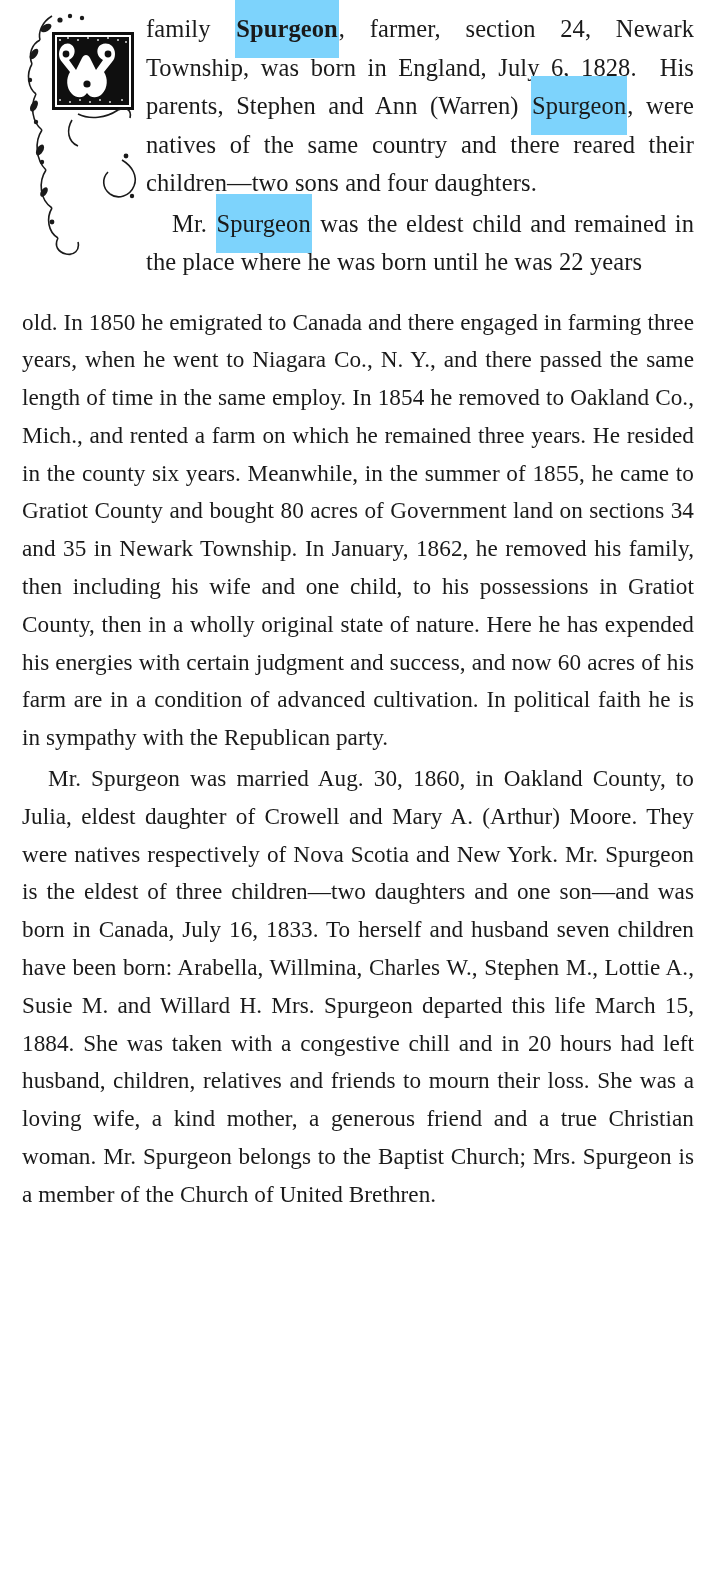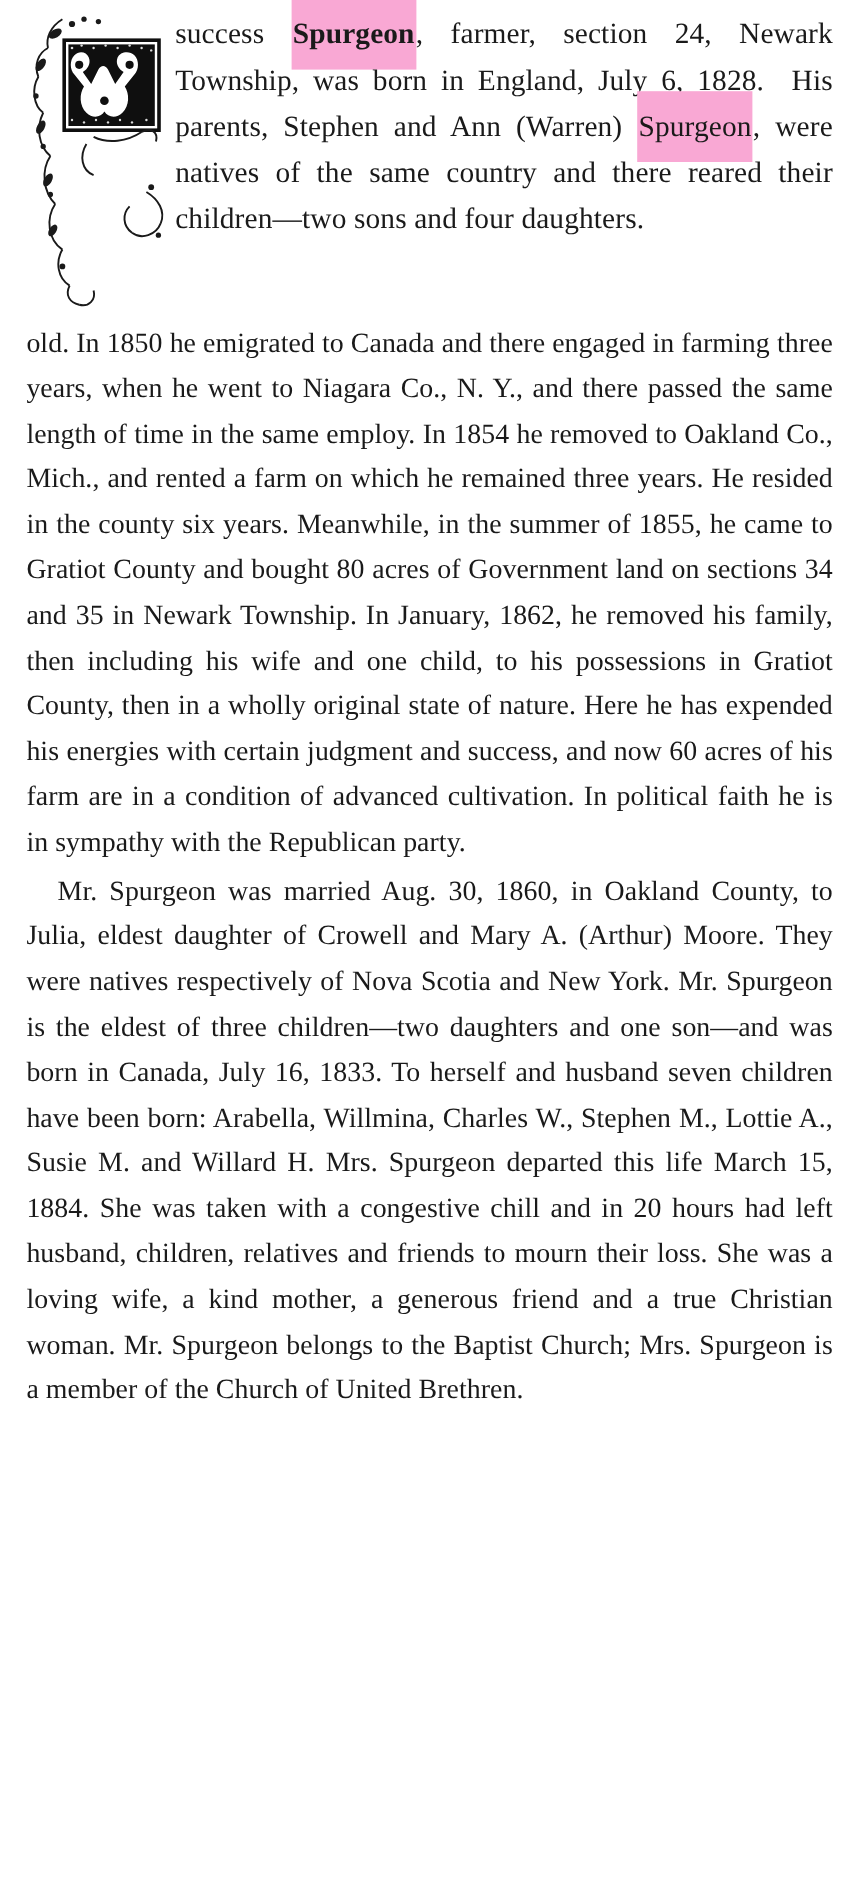--- a/index.html
+++ b/index.html
@@ -53,26 +53,26 @@
   }
   .para-body {
     font-size: 23.2px;
     line-height: 37.8px;
     letter-spacing: 0.05px;
   }
   .indent {
     text-indent: 26px;
   }
   .hl {
-    background: #f9a8d4;
+    background: #7dd3fc;
     padding: 16px 1px;
   }
   .blk1 { margin-top: 0; }
   .blk2 { margin-top: 2px; }
-  .blk3 { margin-top: 4px; }
+  .blk3 { margin-top: 16px; }
   .blk4 { margin-top: 3px; font-family: Liberation Serif, serif; }
   .clearer { clear: both; height: 0; }
   
   .gap-small { height: 6px; }
 </style>
 </head>
 <body>
 
 <div id="page">
   <div class="col">
@@ -141,22 +141,23 @@
         </g>
 
         <g fill="none" stroke="#1a1a1a" stroke-width="1.6">
           <path d="M56 104 C68 110 84 108 96 100"></path>
           <path d="M96 100 C104 96 110 100 108 108"></path>
           <path d="M50 110 C44 120 46 132 56 136"></path>
         </g>
       </svg>
     </div>
 
-    <p class="para-lead blk1"><span>success </span><span class="hl nm">Spurgeon</span><span>, farmer, section 24, Newark Township, was born in England, July 6, 1828.&nbsp; His parents, Stephen and Ann (Warren) </span><span class="hl">Spurgeon</span><span>, were natives of the same country and there reared their children—two sons and four daughters.</span></p>
+    <p class="para-lead blk1"><span>family </span><span class="hl nm">Spurgeon</span><span>, farmer, section 24, Newark Township, was born in England, July 6, 1828.&nbsp; His parents, Stephen and Ann (Warren) </span><span class="hl">Spurgeon</span><span>, were natives of the same country and there reared their children—two sons and four daughters.</span></p>
 
+    <p class="para-lead blk2 indent"><span>Mr. </span><span class="hl">Spurgeon</span><span> was the eldest child and remained in the place where he was born until he was 22 years</span></p>
 
     <div class="clearer"></div>
     <div class="gap-small"></div>
 
     <p class="para-body blk3">old.  In 1850 he emigrated to Canada and there engaged in farming three years, when he went to Niagara Co., N. Y., and there passed the same length of time in the same employ.  In 1854 he removed to Oakland Co., Mich., and rented a farm on which he remained three years.   He resided in the county six years.   Meanwhile, in the summer of 1855, he came to Gratiot County and bought 80 acres of Government land on sections 34 and 35 in Newark Township.   In January, 1862, he removed his family, then including his wife and one child, to his possessions in Gratiot County, then in a wholly original state of nature. Here he has expended his energies with certain judgment and success, and now 60 acres of his farm are in a condition of advanced cultivation.  In political faith he is in sympathy with the Republican party.</p>
 
     <p class="para-body blk4 indent">Mr. Spurgeon was married Aug. 30, 1860, in Oakland County, to Julia, eldest daughter of Crowell and Mary A. (Arthur) Moore.   They were natives respectively of Nova Scotia and New York.   Mr. Spurgeon is the eldest of three children—two daughters and one son—and was born in Canada, July 16, 1833. To herself and husband seven children have been born:  Arabella, Willmina, Charles W., Stephen M., Lottie A., Susie M. and Willard H.  Mrs. Spurgeon departed this life March 15, 1884.  She was taken with a congestive chill and in 20 hours had left husband, children, relatives and friends to mourn their loss.  She was a loving wife, a kind mother, a generous friend and a true Christian woman.   Mr. Spurgeon belongs to the Baptist Church; Mrs. Spurgeon is a member of the Church of United Brethren.</p>
 
   </div>
 </div>

